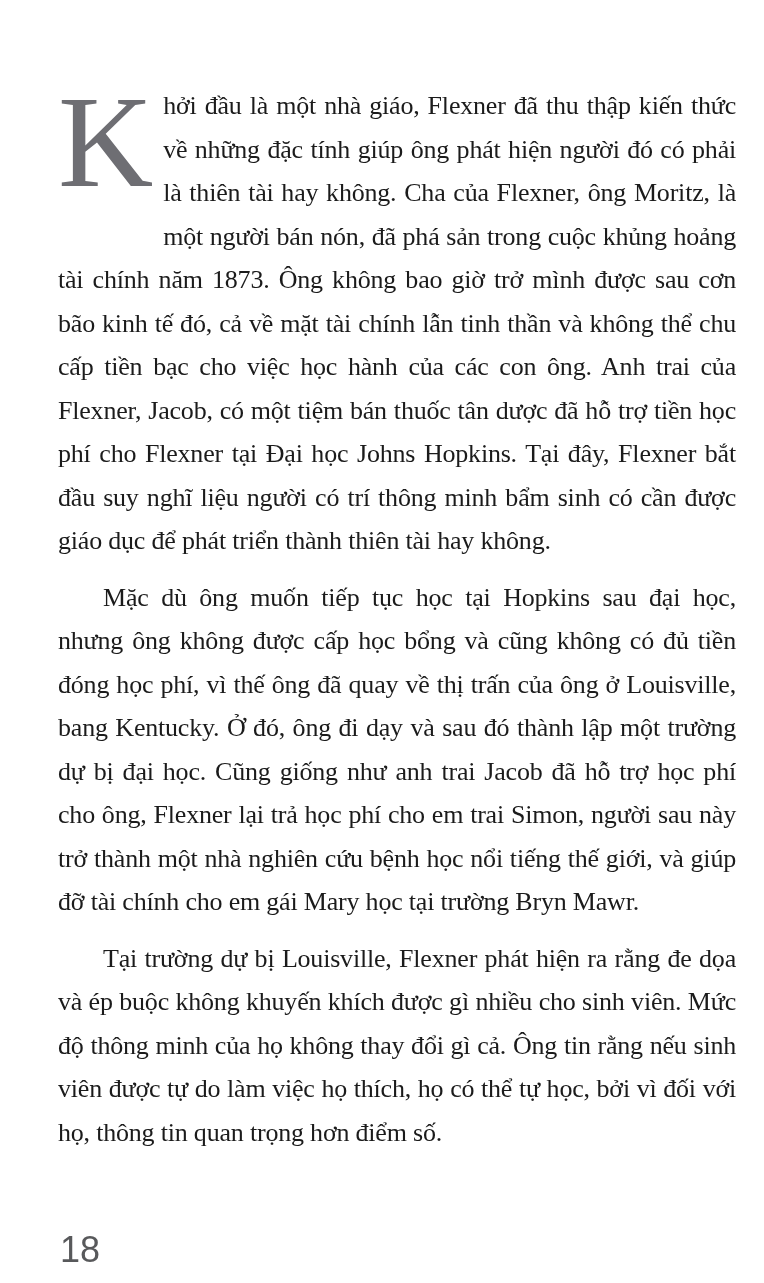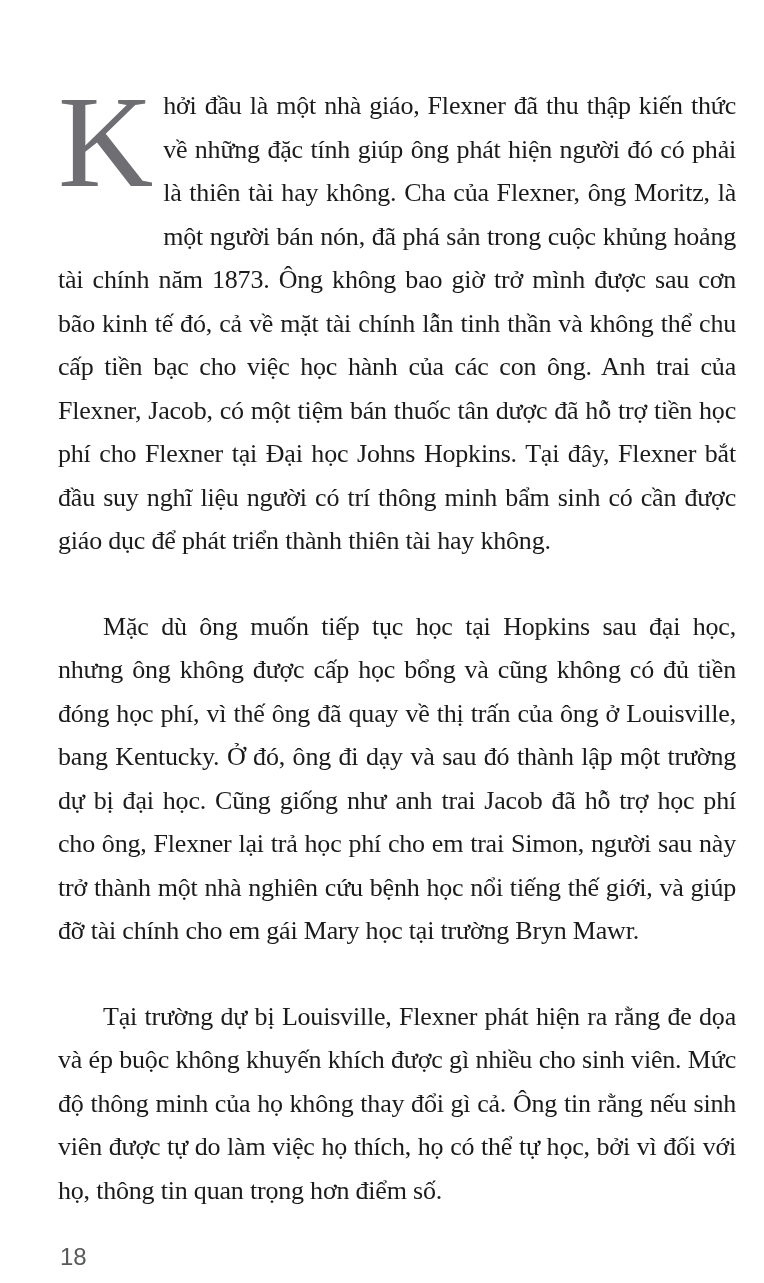--- a/index.html
+++ b/index.html
@@ -25,41 +25,41 @@
   .para {
     margin: 0;
     font-size: 26px;
     line-height: 43.5px;
     text-align: justify;
     text-justify: inter-word;
     letter-spacing: -0.2px;
     color: #1b1b1b;
   }
   .para + .para {
-    margin-top: 42px;
+    margin-top: 13px;
   }
   .para.indented {
     text-indent: 45px;
   }
   .dropcap {
     float: left;
     font-size: 132px;
     line-height: 104px;
     height: 126px;
     padding-top: 6px;
     margin-right: 10px;
     color: #6e6e73;
     font-weight: 400;
   }
   .page-number {
     position: absolute;
     left: 60px;
     bottom: 12px;
     font-family: "Liberation Sans", "DejaVu Sans", sans-serif;
-    font-size: 24px;
+    font-size: 36px;
     color: #58595b;
   }
 </style>
 </head>
 <body>
 
 <div class="page">
   <div class="text-block">
     <p class="para">
       <span class="dropcap">K</span><span>hởi đầu là một nhà giáo, Flexner đã thu thập kiến thức về những đặc tính giúp ông phát hiện người đó có phải là thiên tài hay không. Cha của Flexner, ông Moritz, là một người bán nón, đã phá sản trong cuộc khủng hoảng tài chính năm 1873. Ông không bao giờ trở mình được sau cơn bão kinh tế đó, cả về mặt tài chính lẫn tinh thần và không thể chu cấp tiền bạc cho việc học hành của các con ông. Anh trai của Flexner, Jacob, có một tiệm bán thuốc tân dược đã hỗ trợ tiền học phí cho Flexner tại Đại học Johns Hopkins. Tại đây, Flexner bắt đầu suy nghĩ liệu người có trí thông minh bẩm sinh có cần được giáo dục để phát triển thành thiên tài hay không.</span>

